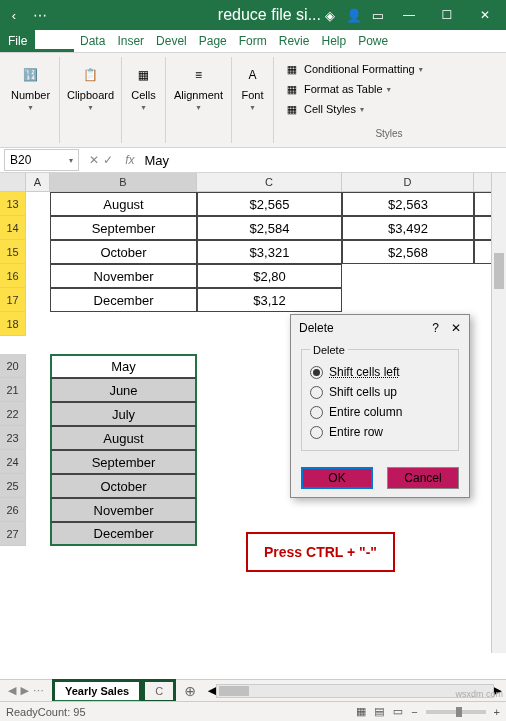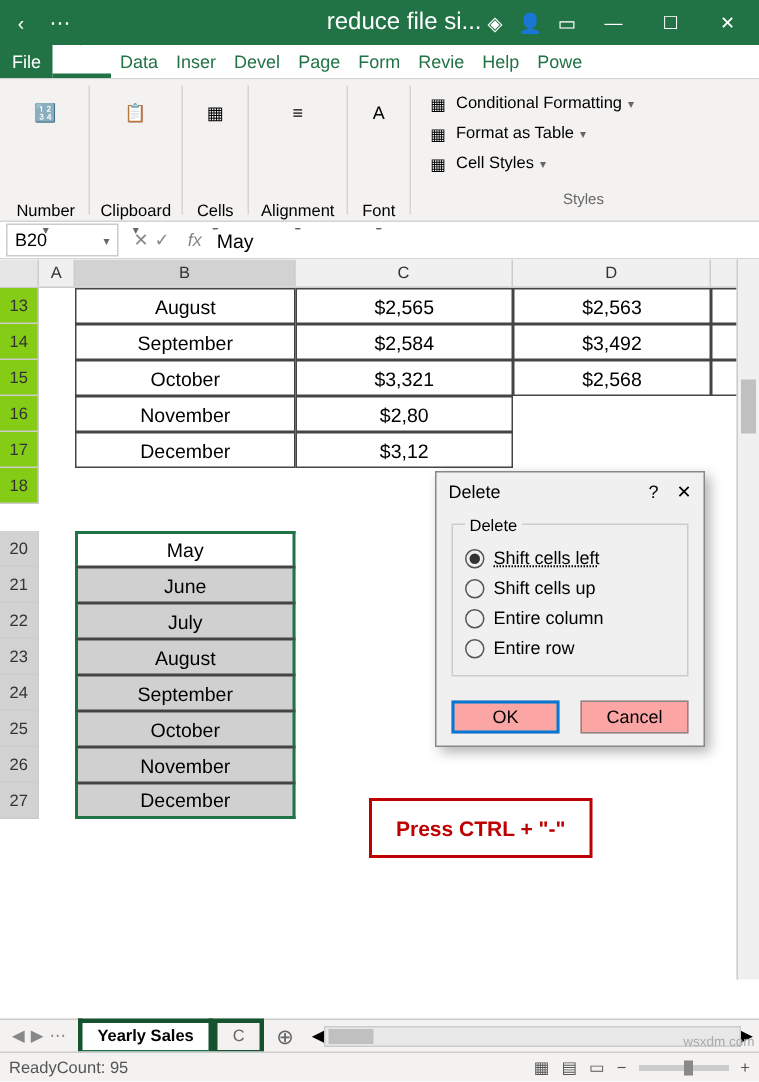--- a/index.html
+++ b/index.html
@@ -19,40 +19,40 @@
 .filetab { padding: 4px 6px; font-size: 12px; color: #217346; cursor: pointer; }
 .filetab.file { background: #217346; color: #fff; padding: 4px 8px; }
 .filetab.active { border-bottom: 3px solid #217346; font-weight: 600; padding-bottom: 16px; }
 
 
 .ribbon { height: 95px; background: #f3f2f1; border-bottom: 1px solid #d4d4d4; display: flex; padding: 4px 2px; }
 .ribbon-group { border-right: 1px solid #d4d4d4; padding: 2px 6px; display: flex; flex-direction: column; align-items: center; justify-content: space-between; }
 .ribbon-group-label { font-size: 10px; color: #666; text-align: left; margin-top: auto; padding-bottom: 2px; }
 .rg-big { display: flex; flex-direction: column; align-items: center; gap: 2px; padding: 4px 2px; cursor: pointer; }
 .rg-icon { width: 24px; height: 24px; display: inline-flex; align-items: center; justify-content: center; }
-.rg-label { font-size: 11px; margin-top: 46px; }
+.rg-label { font-size: 11px; }
 .rg-row { display: flex; align-items: center; gap: 4px; padding: 2px 4px; font-size: 11px; cursor: pointer; width: 100%; }
 .rg-row .rg-sicon { width: 16px; height: 16px; display: inline-flex; align-items: center; justify-content: center; }
 .dd-arrow { font-size: 8px; color: #666; }
 
 
 .fbar { height: 25px; display: flex; align-items: center; border-bottom: 1px solid #d4d4d4; background: #fff; }
 .namebox { width: 75px; height: 22px; border: 1px solid #ccc; padding: 0 5px; font-size: 12px; display: flex; align-items: center; justify-content: space-between; margin: 0 4px; }
 .fx-btns { display: flex; gap: 4px; padding: 0 6px; color: #888; font-size: 12px; }
 .fx-label { font-style: italic; color: #888; padding: 0 6px; font-size: 12px; }
 .formula-input { flex: 1; border: none; outline: none; font-size: 13px; padding: 0 4px; }
 
 
 .grid-wrap { position: relative; height: 504px; background: #fff; overflow: hidden; }
 .col-headers { display: flex; height: 19px; background: #f0f0f0; border-bottom: 1px solid #ccc; }
 .ch { border-right: 1px solid #ccc; display: flex; align-items: center; justify-content: center; font-size: 11px; color: #333; }
 .ch.sel { background: #d2d2d2; }
 .ch-corner { width: 26px; background: #e6e6e6; border-right: 1px solid #ccc; }
 .row { display: flex; height: 24px; }
-.rh { width: 26px; background: #84cc16; border-right: 1px solid #ccc; border-bottom: 1px solid #ccc; display: flex; align-items: center; justify-content: center; font-size: 11px; color: #333; }
+.rh { width: 26px; background: #fde047; border-right: 1px solid #ccc; border-bottom: 1px solid #ccc; display: flex; align-items: center; justify-content: center; font-size: 11px; color: #333; }
 .rh.sel { background: #d2d2d2; }
 .cell { border-right: 1px solid transparent; border-bottom: 1px solid transparent; display: flex; align-items: center; padding: 0 4px; font-size: 13px; }
 .cA { width: 24px; }
 .cB { width: 147px; }
 .cC { width: 145px; }
 .cD { width: 132px; }
 .cE { width: 32px; }
 
 .bordered { border: 1px solid #444; }
 .centered { justify-content: center; }
@@ -68,21 +68,21 @@
 .dlg-title { display: flex; justify-content: space-between; align-items: center; padding: 6px 8px; }
 .dlg-title .dlg-q { margin-left: auto; margin-right: 12px; }
 .dlg-body { padding: 4px 10px 8px; }
 .dlg-group { border: 1px solid #ccc; padding: 8px 8px; margin-top: 4px; }
 .dlg-group-label { position: relative; top: -15px; background: #f0f0f0; display: inline-block; padding: 0 3px; font-size: 11px; }
 .dlg-radio { display: flex; align-items: center; gap: 6px; padding: 3px 0; font-size: 12px; }
 .radio-circle { width: 13px; height: 13px; border: 1px solid #555; border-radius: 50%; display: inline-flex; align-items: center; justify-content: center; }
 .radio-dot { width: 7px; height: 7px; background: #333; border-radius: 50%; }
 .dlg-radio.focused .rlabel { text-decoration: underline dotted; }
 .dlg-btns { display: flex; justify-content: space-between; padding: 8px 10px; gap: 8px; }
-.dlg-btn { width: 72px; height: 22px; border: 1px solid #888; background: #fca5a5; font-size: 12px; cursor: pointer; }
+.dlg-btn { width: 72px; height: 22px; border: 1px solid #888; background: #be185d; font-size: 12px; cursor: pointer; }
 .dlg-btn.primary { border: 2px solid #0078d4; }
 
 
 .callout { position: absolute; top: 532px; left: 246px; border: 2px solid #c00000; padding: 10px 16px; font-weight: bold; color: #c00000; font-size: 14px; background: #fff; }
 
 
 .sheetbar { position: absolute; bottom: 20px; left: 0; right: 0; height: 22px; background: #f3f2f1; display: flex; align-items: center; border-top: 1px solid #ccc; font-size: 11px; }
 .sheet-nav { display: flex; gap: 4px; padding: 0 8px; color: #888; }
 .sheet-tab { padding: 3px 10px; border: 3px solid #14532d; }
 .sheet-tab.active { background: #fff; border-bottom: 2px solid #217346; font-weight: bold; }

